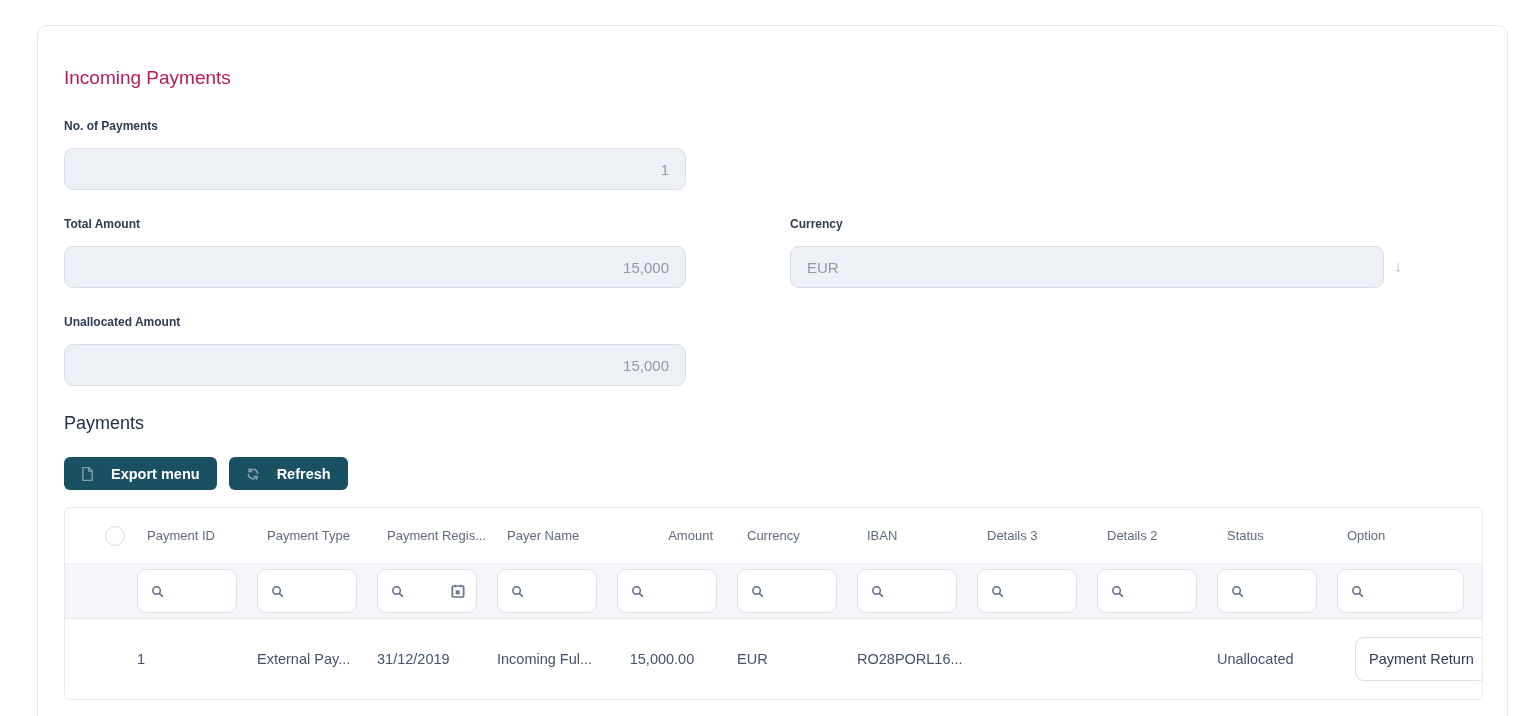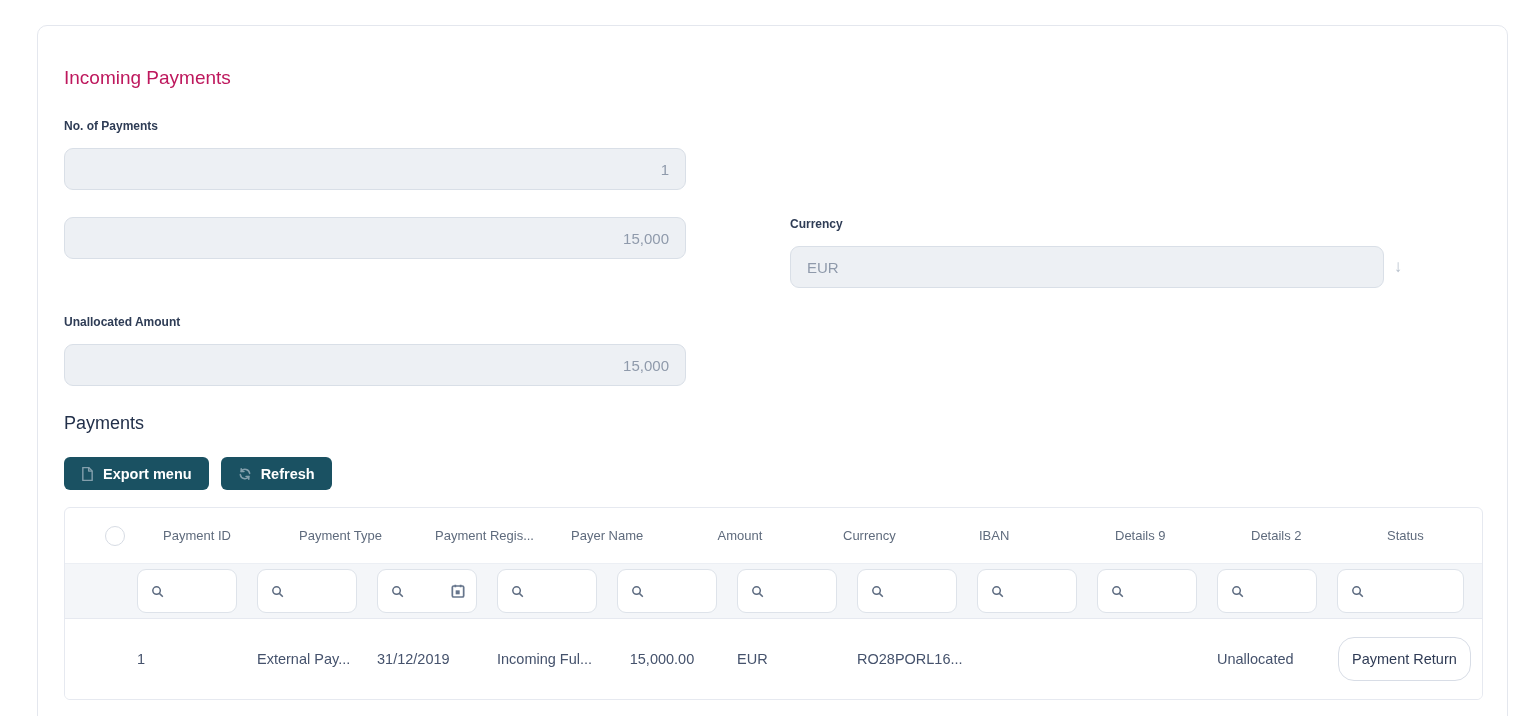--- a/index.html
+++ b/index.html
@@ -24,72 +24,73 @@
   }
   .text-input.right { text-align: right; }
   .currency-wrap { display: flex; align-items: center; }
   .currency-wrap .text-input { width: 594px; }
   .dd-arrow { width: 28px; text-align: center; color: #b5bfcb; font-size: 17px; cursor: pointer; user-select: none; }
 
   .section-title { font-size: 18px; font-weight: 400; color: #22304a; margin: 0 0 23px 0; }
 
   .toolbar { display: flex; gap: 12px; margin-bottom: 17px; }
   .btn-teal {
-    display: inline-flex; align-items: center; gap: 9px; height: 33px;
+    display: inline-flex; align-items: center; gap: 17px; height: 33px;
     background: #1a5162; color: #ffffff; border: none; border-radius: 6px;
     padding: 0 17px; font-size: 14.5px; font-weight: 700; font-family: inherit; cursor: pointer;
   }
   .btn-teal svg { display: block; }
 
   .ptable {
     border: 1px solid #e6e9f0; border-radius: 6px; background: #ffffff;
     width: 1419px; overflow: hidden;
   }
   .trow { display: grid; grid-template-columns: 62px repeat(10, 120px) 1fr; align-items: center; }
-  .thead { height: 55px; gap: 16px; }
+  .thead { height: 55px; }
   .th { font-size: 13px; font-weight: 400; color: #5f6b7d; padding-left: 20px; }
-  .th.right { text-align: center; padding-left: 0; padding-right: 14px; }
+  .th.right { text-align: right; padding-left: 0; padding-right: 14px; }
   .cb-cell { display: flex; justify-content: flex-start; padding-left: 40px; }
   .row-checkbox {
     width: 20px; height: 20px; border: 1px solid #d7dce4; border-radius: 50%;
     background: #ffffff; cursor: pointer;
   }
   .tfilter { height: 56px; background: #f4f6f9; border-top: 1px solid #eceff4; border-bottom: 1px solid #e6e9f0; }
   .fcell { padding-left: 10px; }
   .filter-box {
     display: flex; align-items: center; gap: 8px; width: 100px; height: 44px;
     background: #ffffff; border: 1px solid #dee3ea; border-radius: 9px; padding: 0 10px 0 12px;
     cursor: text;
   }
   .filter-box.wide { width: 127px; }
   .filter-box .spacer { flex: 1; }
   .tbody-row { height: 80px; background: #ffffff; }
   .td { font-size: 14.5px; color: #45526c; padding-left: 10px; white-space: nowrap; }
   .td.right { text-align: center; padding-left: 0; padding-right: 10px; }
   .btn-outline {
-    margin-left: 11px; height: 44px; background: #ffffff; border: 1px solid #d8dde6;
-    border-radius: 16px; padding: 0 13px; font-size: 14.5px; color: #2f3b55;
+    margin-left: 28px; height: 44px; background: #ffffff; border: 1px solid #d8dde6;
+    border-radius: 9px; padding: 0 13px; font-size: 14.5px; color: #2f3b55;
     font-family: inherit; cursor: pointer; white-space: nowrap;
   }
 </style>
 </head>
 <body>
 
 <div class="card">
 
   <div class="page-title">Incoming Payments</div>
 
   <div class="form-grid">
     <div class="field">
       <span class="field-label">No. of Payments</span>
       <input class="text-input right" type="text" readonly="" value="1" style="">
     </div>
     <div></div>
 
     <div class="field">
+      <span class="field-label">Total Amount</span>
       <input class="text-input right" type="text" readonly="" value="15,000" style="">
     </div>
     <div class="field">
       <span class="field-label">Currency</span>
       <div class="currency-wrap">
         <input class="text-input" type="text" readonly="" value="EUR" style="">
         <span class="dd-arrow">↓</span>
       </div>
     </div>
 
@@ -130,21 +131,21 @@
       <div class="cb-cell">
           <span class="row-checkbox"></span>
         </div>
       <div class="th">Payment ID</div>
       <div class="th">Payment Type</div>
       <div class="th">Payment Regis...</div>
       <div class="th">Payer Name</div>
       <div class="th right">Amount</div>
       <div class="th">Currency</div>
       <div class="th">IBAN</div>
-      <div class="th">Details 9</div>
+      <div class="th">Details 3</div>
       <div class="th">Details 2</div>
       <div class="th">Status</div>
       <div class="th">Option</div>
     </div>
 
     <div class="trow tfilter">
       <div class="fcell"></div>
       <div class="fcell">
           <div class="filter-box">
         <svg width="15" height="15" viewBox="0 0 24 24" fill="none" stroke="#5d6b80" stroke-width="2.4">

